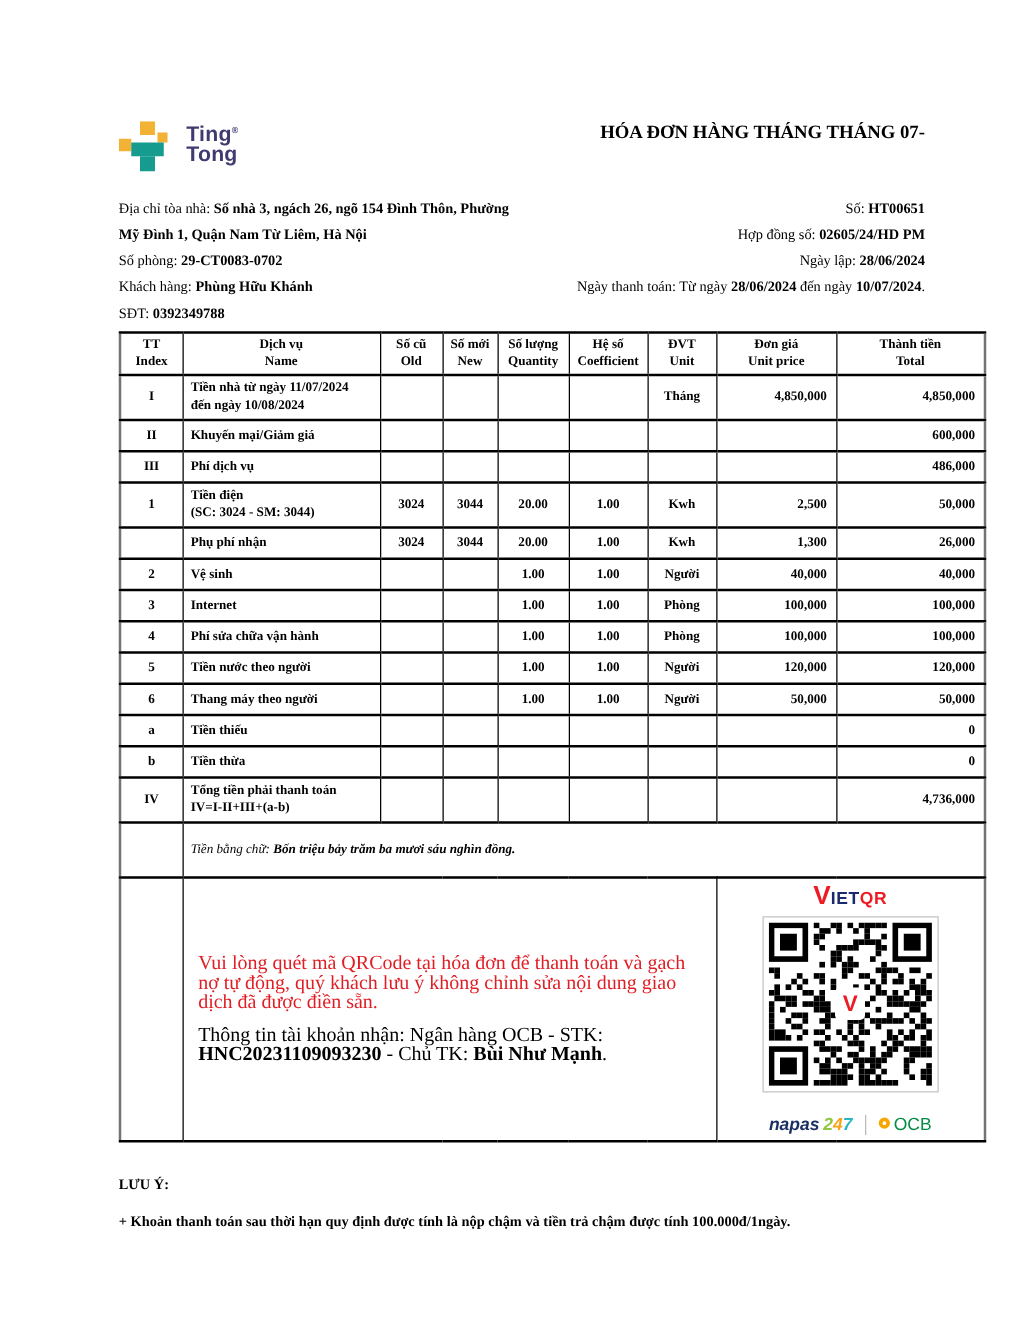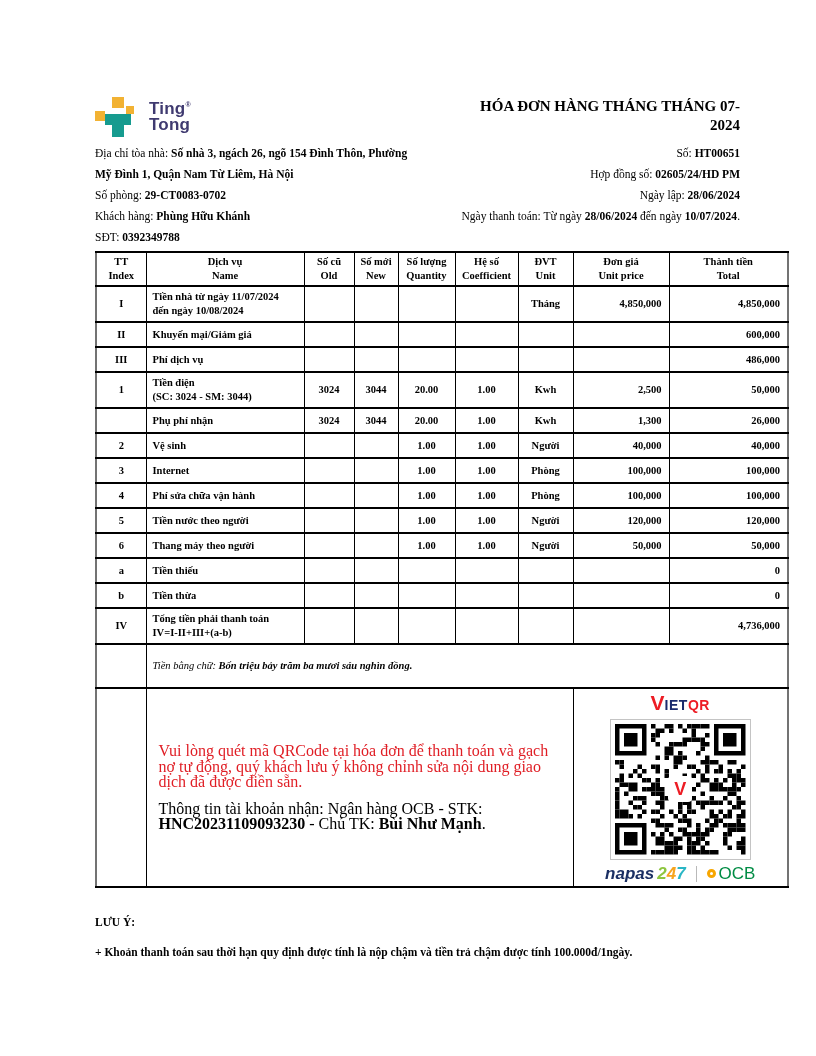--- a/index.html
+++ b/index.html
@@ -11,21 +11,21 @@
   
   .hdr { display:flex; justify-content:space-between; align-items:flex-start; }
   .brand { display:flex; align-items:flex-start; }
   .brand-text { margin-left:8px; font-family:"Liberation Sans", sans-serif;
     font-weight:bold; font-size:17px; line-height:16px; color:#3f3a70; letter-spacing:0.2px; }
   .brand-text sup { font-size:7px; }
   .title { width:330px; margin-right:47px; text-align:right; font-weight:bold;
     font-size:15px; line-height:19px; }
 
   
-  .info { }
+  .info { margin-top:13px; }
   .info-row { display:flex; justify-content:space-between; line-height:21px; font-size:11.5px; }
   .info-right { margin-right:47px; white-space:nowrap; text-align:right; }
   .b { font-weight:bold; }
   .i { font-style:italic; }
 
   
   table { border-collapse:collapse; table-layout:fixed; width:692px; margin-top:3px;
     font-size:10.5px; border:2px solid #737373; }
   td, th { border:1px solid #000; border-top-width:2px; border-bottom-width:2px;
     padding:3px 6px; line-height:14px; vertical-align:middle; font-weight:bold; }
@@ -45,22 +45,22 @@
   .vietqr-logo { font-family:"Liberation Sans", sans-serif; font-weight:bold; line-height:20px; }
   .vq-v { color:#ed1c24; font-size:21px; }
   .vq-iet { color:#1a2a6c; font-size:14px; letter-spacing:0.5px; }
   .vq-qr { color:#ed1c24; font-size:14px; letter-spacing:0.5px; }
   .qr-box { position:relative; display:inline-block; margin-top:3px; padding:4px;
     border:1px solid #c4c4c4; background:#fff; line-height:0; }
   .qr-badge { position:absolute; left:50%; top:50%; transform:translate(-50%,-50%);
     width:24px; height:26px; background:#fff; border-radius:4px; line-height:26px;
     text-align:center; font-family:"Liberation Sans", sans-serif; font-weight:bold;
     font-size:18px; color:#ed1c24; }
-  .partner-row { margin-top:6px; display:flex; align-items:center; justify-content:center;
-    font-family:"Liberation Sans", sans-serif; font-size:17px; }
+  .partner-row { margin-top:18px; display:flex; align-items:flex-start; justify-content:center;
+    font-family:"Liberation Sans", sans-serif; font-size:14px; }
   .napas { font-weight:bold; font-style:italic; color:#1a2f63; }
   .napas-247 { font-weight:bold; font-style:italic; margin-left:3px; }
   .n2 { color:#8dc63f; } .n4 { color:#f7a41d; } .n7 { color:#29b6c5; }
   .partner-div { width:1px; height:16px; background:#b9b9b9; margin:0 10px; }
   .ocb { display:flex; align-items:center; font-weight:normal; color:#008c44; }
   .ocb-ring { width:9px; height:9px; border:3px solid #f7a600; border-radius:50%;
     display:inline-block; margin-right:3px; }
 
   
   .footer-notes { margin-top:28px; font-size:11.5px; font-weight:bold; }
@@ -83,21 +83,20 @@
             <rect x="17" y="28" width="12" height="12" fill="#169b8f"></rect>
           </svg>
         </span>
         <div class="brand-text">
           <div><span>Ting</span><sup>®</sup></div>
           <div>Tong</div>
         </div>
       </div>
       <div class="title">
         <div>HÓA ĐƠN HÀNG THÁNG THÁNG 07-</div>
-        <div>2024</div>
       </div>
     </div>
 
     <div class="info">
       <div class="info-row">
         <div><span>Địa chỉ tòa nhà: </span><span class="b">Số nhà 3, ngách 26, ngõ 154 Đình Thôn, Phường</span></div>
         <div class="info-right"><span>Số: </span><span class="b">HT00651</span></div>
       </div>
       <div class="info-row">
         <div><span></span><span class="b">Mỹ Đình 1, Quận Nam Từ Liêm, Hà Nội</span></div>

